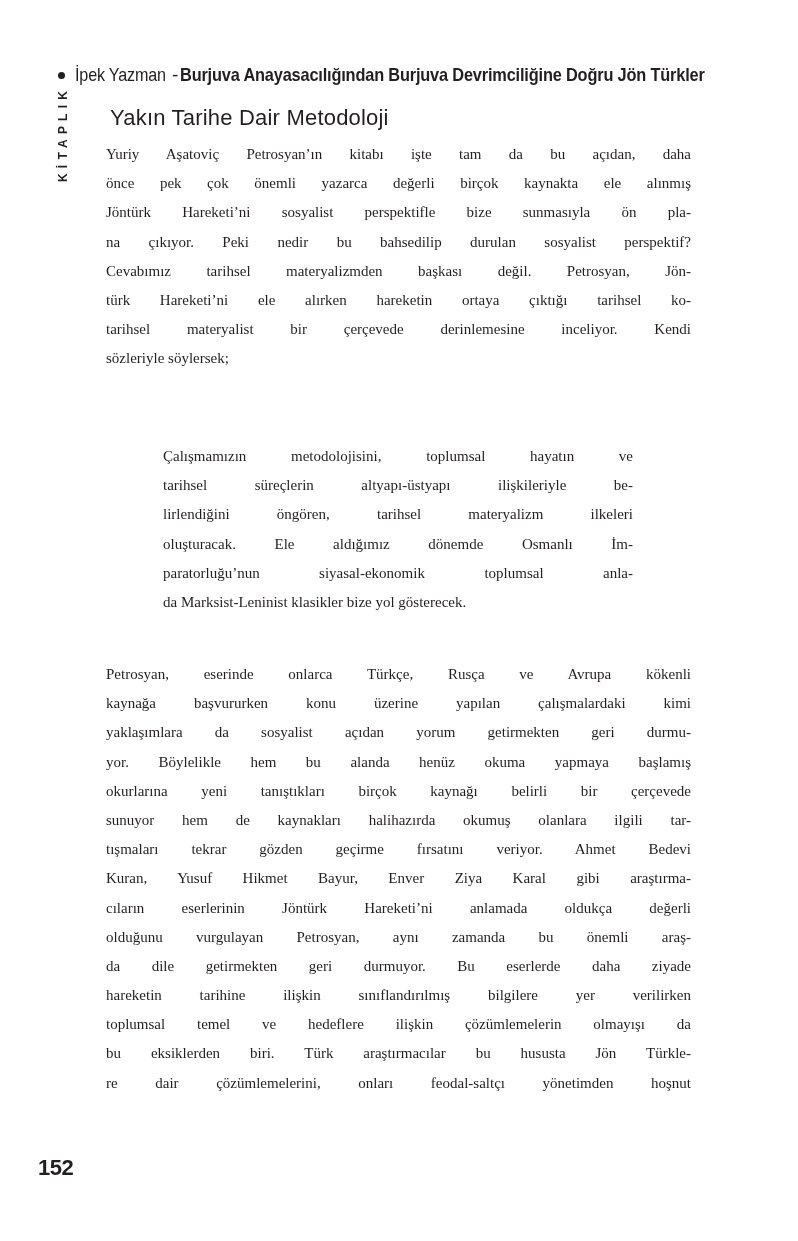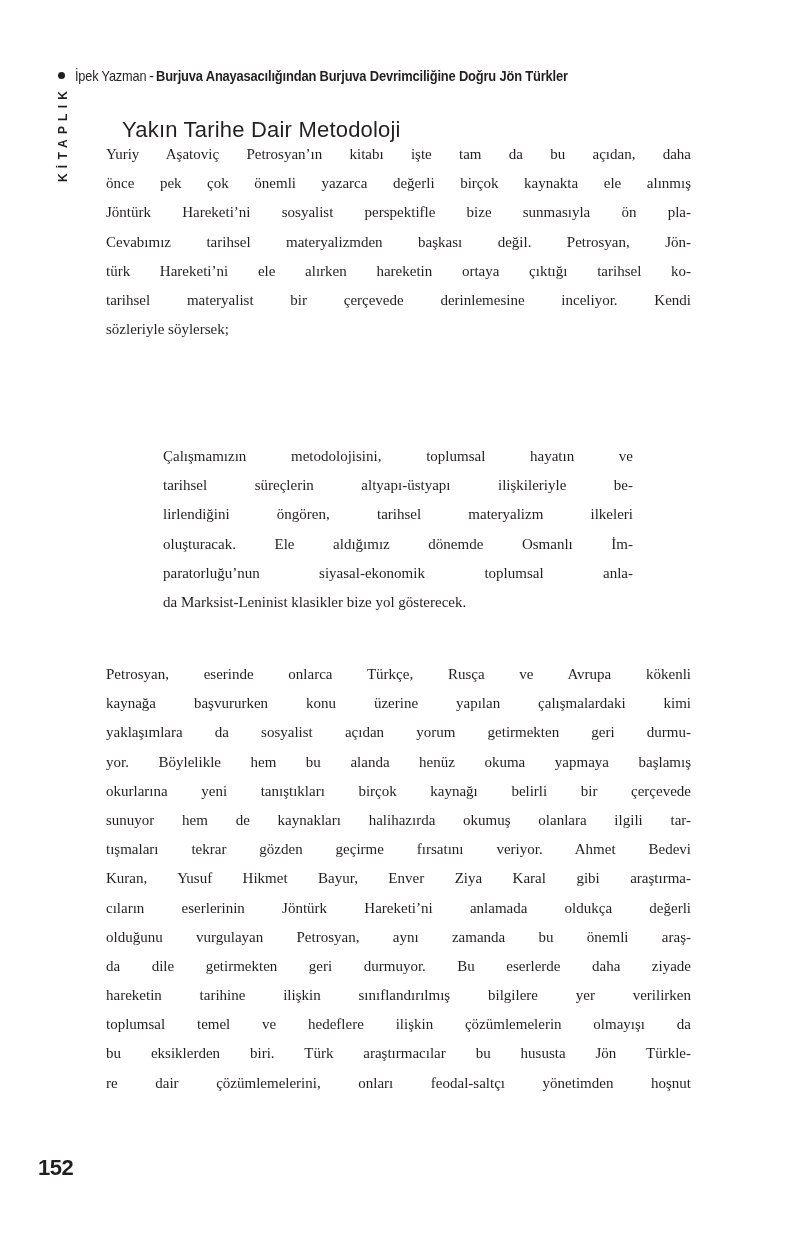--- a/index.html
+++ b/index.html
@@ -16,21 +16,21 @@
     }
     .running-head {
       position: absolute;
       left: 58px;
       top: 64px;
       height: 22px;
       display: flex;
       align-items: center;
       white-space: nowrap;
       font-family: "Liberation Sans", sans-serif;
-      font-size: 15px;
+      font-size: 19px;
       letter-spacing: -0.2px;
       justify-content: center;
     }
     .bullet {
       display: inline-block;
       width: 7px;
       height: 7px;
       border-radius: 50%;
       background: #231f20;
       margin-right: 10px;
@@ -58,21 +58,21 @@
       font-family: "Liberation Sans", sans-serif;
       font-weight: bold;
       font-size: 12px;
       letter-spacing: 5.2px;
       white-space: nowrap;
     }
     .section-heading {
       position: absolute;
       left: 106px;
       top: 101px;
-      margin: 16px;
+      margin: 4px;
       font-family: "Liberation Sans", sans-serif;
       font-weight: normal;
       font-size: 22px;
       letter-spacing: 0.2px;
     }
     .text-block {
       position: absolute;
       left: 106px;
       width: 585px;
       font-family: "Liberation Serif", serif;
@@ -118,20 +118,21 @@
 </div>
 
 <div class="side-label">KİTAPLIK</div>
 
 <h2 class="section-heading">Yakın Tarihe Dair Metodoloji</h2>
 
 <div class="text-block para-1">
   <span class="line">Yuriy Aşatoviç Petrosyan’ın kitabı işte tam da bu açıdan, daha</span>
   <span class="line">önce pek çok önemli yazarca değerli birçok kaynakta ele alınmış</span>
   <span class="line">Jöntürk Hareketi’ni sosyalist perspektifle bize sunmasıyla ön pla-</span>
+  <span class="line">na çıkıyor. Peki nedir bu bahsedilip durulan sosyalist perspektif?</span>
   <span class="line">Cevabımız tarihsel materyalizmden başkası değil. Petrosyan, Jön-</span>
   <span class="line">türk Hareketi’ni ele alırken hareketin ortaya çıktığı tarihsel ko-</span>
   <span class="line">tarihsel materyalist bir çerçevede derinlemesine inceliyor. Kendi</span>
   <span class="line last">sözleriyle söylersek;</span>
 </div>
 
 <div class="text-block quote">
   <span class="line">Çalışmamızın metodolojisini, toplumsal hayatın ve</span>
   <span class="line">tarihsel süreçlerin altyapı-üstyapı ilişkileriyle be-</span>
   <span class="line">lirlendiğini öngören, tarihsel materyalizm ilkeleri</span>

